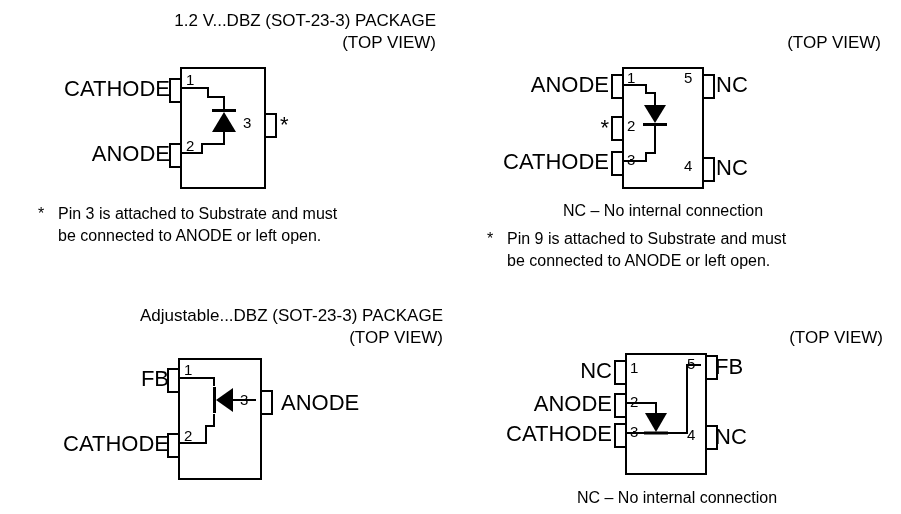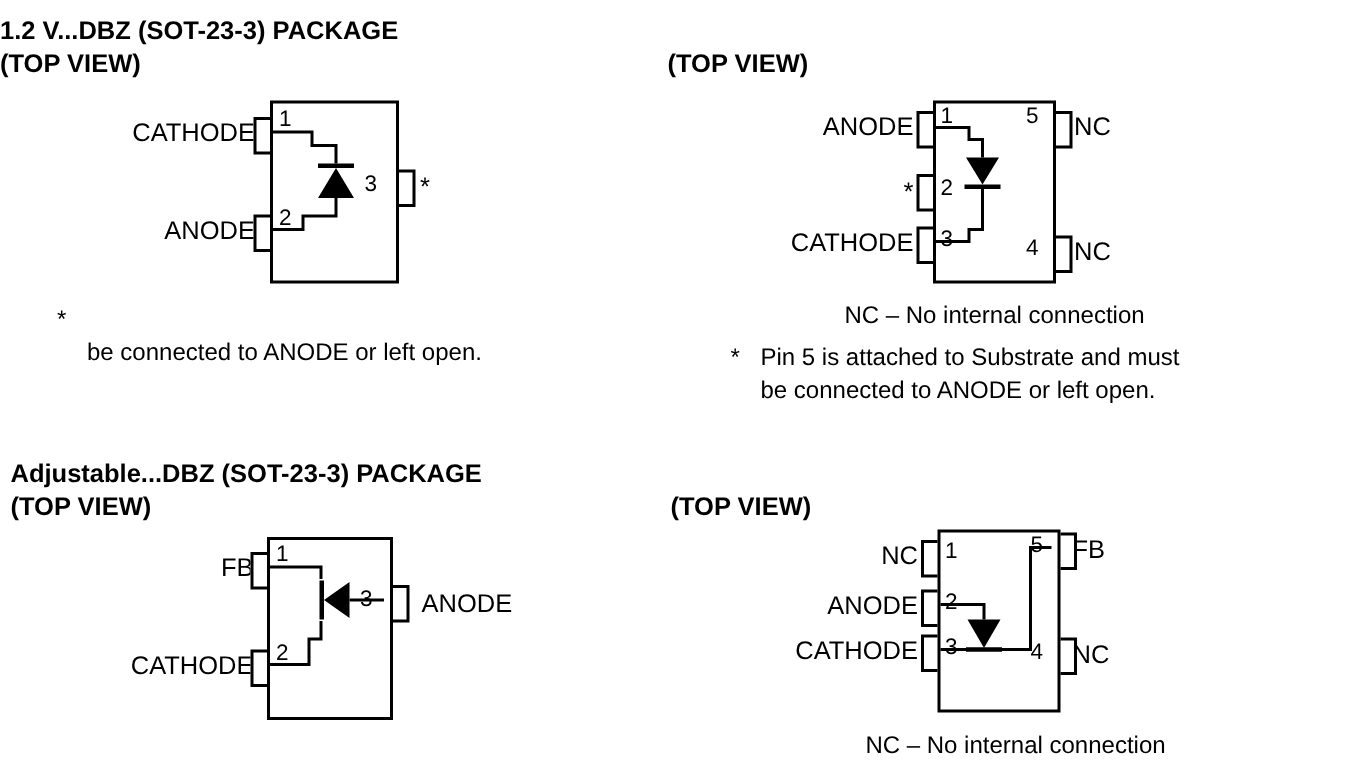--- a/index.html
+++ b/index.html
@@ -1,20 +1,20 @@
 <!DOCTYPE html>
 <html><head>
 <meta charset="utf-8">
 <style>
   html,body{margin:0;padding:0}
   body{font-family:"Liberation Sans","DejaVu Sans",sans-serif;background:#ffffff;color:#000000}
   #canvas{position:relative;width:901px;height:514px;background:#ffffff;overflow:hidden}
   .fig{position:absolute}
-  .t{position:absolute;font-weight:bold;font-size:17px;line-height:22px;text-align:left;white-space:nowrap}
-  .lab{position:absolute;font-size:17px;line-height:20px;white-space:nowrap}
+  .t{position:absolute;font-weight:normal;font-size:17px;line-height:22px;text-align:right;white-space:nowrap}
+  .lab{position:absolute;font-size:22px;line-height:20px;white-space:nowrap}
   .r{text-align:right}
   .num{position:absolute;font-size:15px;line-height:16px}
   .pkg{position:absolute;border:2px solid #000;background:#fff}
   .stub{position:absolute;width:13px;height:21px;border:2px solid #000;background:#fff}
   .sch{position:absolute;pointer-events:none}
   .note{position:absolute;font-size:16px;line-height:22px;white-space:nowrap}
   svg path{stroke:#000;stroke-width:2;fill:none}
   svg line{stroke:#000;stroke-width:3}
   svg polygon{fill:#000;stroke:none}
 </style>
@@ -41,20 +41,21 @@
       <polygon points="32,65 56,65 44,45"></polygon>
       <path d="M44,65 V77 H22 V86 H2"></path>
     </svg>
 
     <div class="num" style="left:186px;top:72px">1</div>
     <div class="num" style="left:186px;top:138px">2</div>
     <div class="num" style="left:243px;top:115px">3</div>
     <div class="lab" style="left:280px;top:115px">*</div>
 
     <div class="note" style="left:38px;top:203px">*</div>
+    <div class="note" style="left:58px;top:203px">Pin 3 is attached to Substrate and must</div>
     <div class="note" style="left:58px;top:225px">be connected to ANODE or left open.</div>
   </section>
 
   <section class="fig" style="left:445px;top:0;width:456px;height:300px">
     <div class="t" style="left:0;top:32px;width:436px">(TOP VIEW)</div>
 
     <div class="lab r" style="left:54px;top:75px;width:110px">ANODE</div>
     <div class="lab r" style="left:54px;top:118px;width:110px">*</div>
     <div class="lab r" style="left:54px;top:152px;width:110px">CATHODE</div>
 
@@ -76,21 +77,21 @@
     <div class="num" style="left:182px;top:118px">2</div>
     <div class="num" style="left:182px;top:152px">3</div>
     <div class="num" style="left:239px;top:70px">5</div>
     <div class="num" style="left:239px;top:158px">4</div>
 
     <div class="lab" style="left:271px;top:75px">NC</div>
     <div class="lab" style="left:271px;top:158px">NC</div>
 
     <div class="note" style="left:0;top:200px;width:436px;text-align:center">NC – No internal connection</div>
     <div class="note" style="left:42px;top:228px">*</div>
-    <div class="note" style="left:62px;top:228px">Pin 5 is attached to Substrate and must</div>
+    <div class="note" style="left:62px;top:228px">Pin 9 is attached to Substrate and must</div>
     <div class="note" style="left:62px;top:250px">be connected to ANODE or left open.</div>
   </section>
 
   <section class="fig" style="left:0;top:300px;width:450px;height:214px">
     <div class="t" style="left:7px;top:5px;width:436px">Adjustable...DBZ (SOT-23-3) PACKAGE</div>
     <div class="t" style="left:7px;top:27px;width:436px">(TOP VIEW)</div>
 
     <div class="lab r" style="left:103px;top:69px;width:66px">FB</div>
     <div class="lab r" style="left:59px;top:134px;width:110px">CATHODE</div>
 

